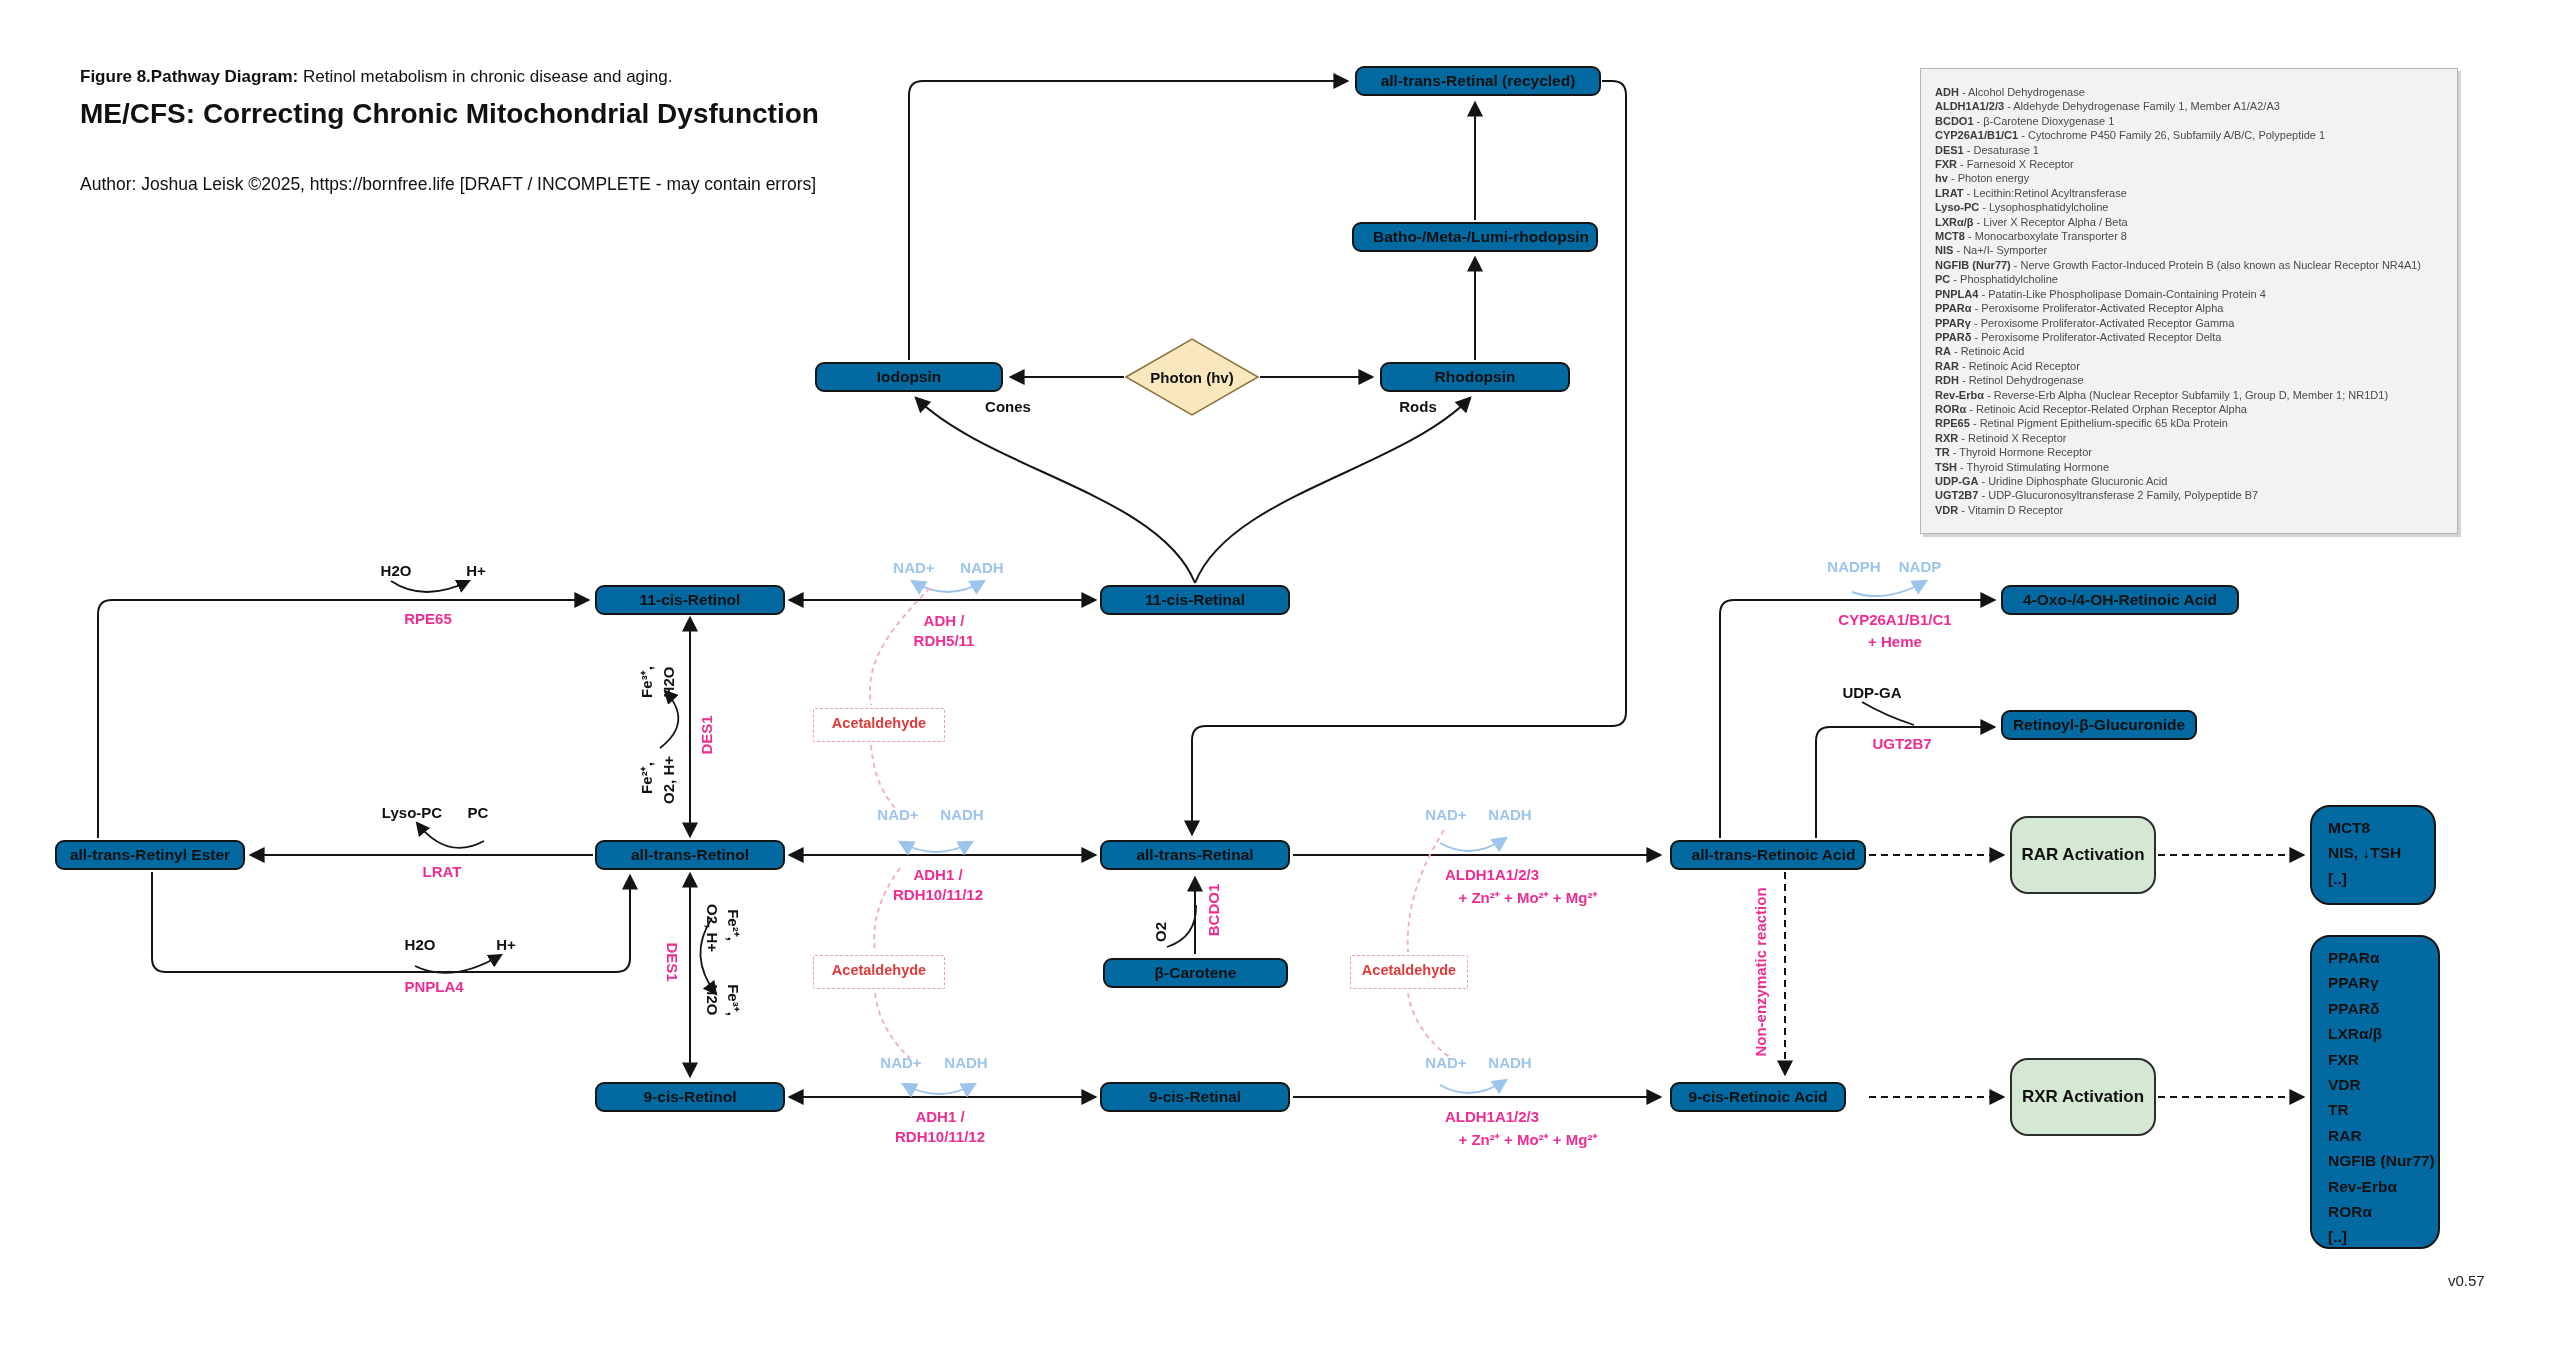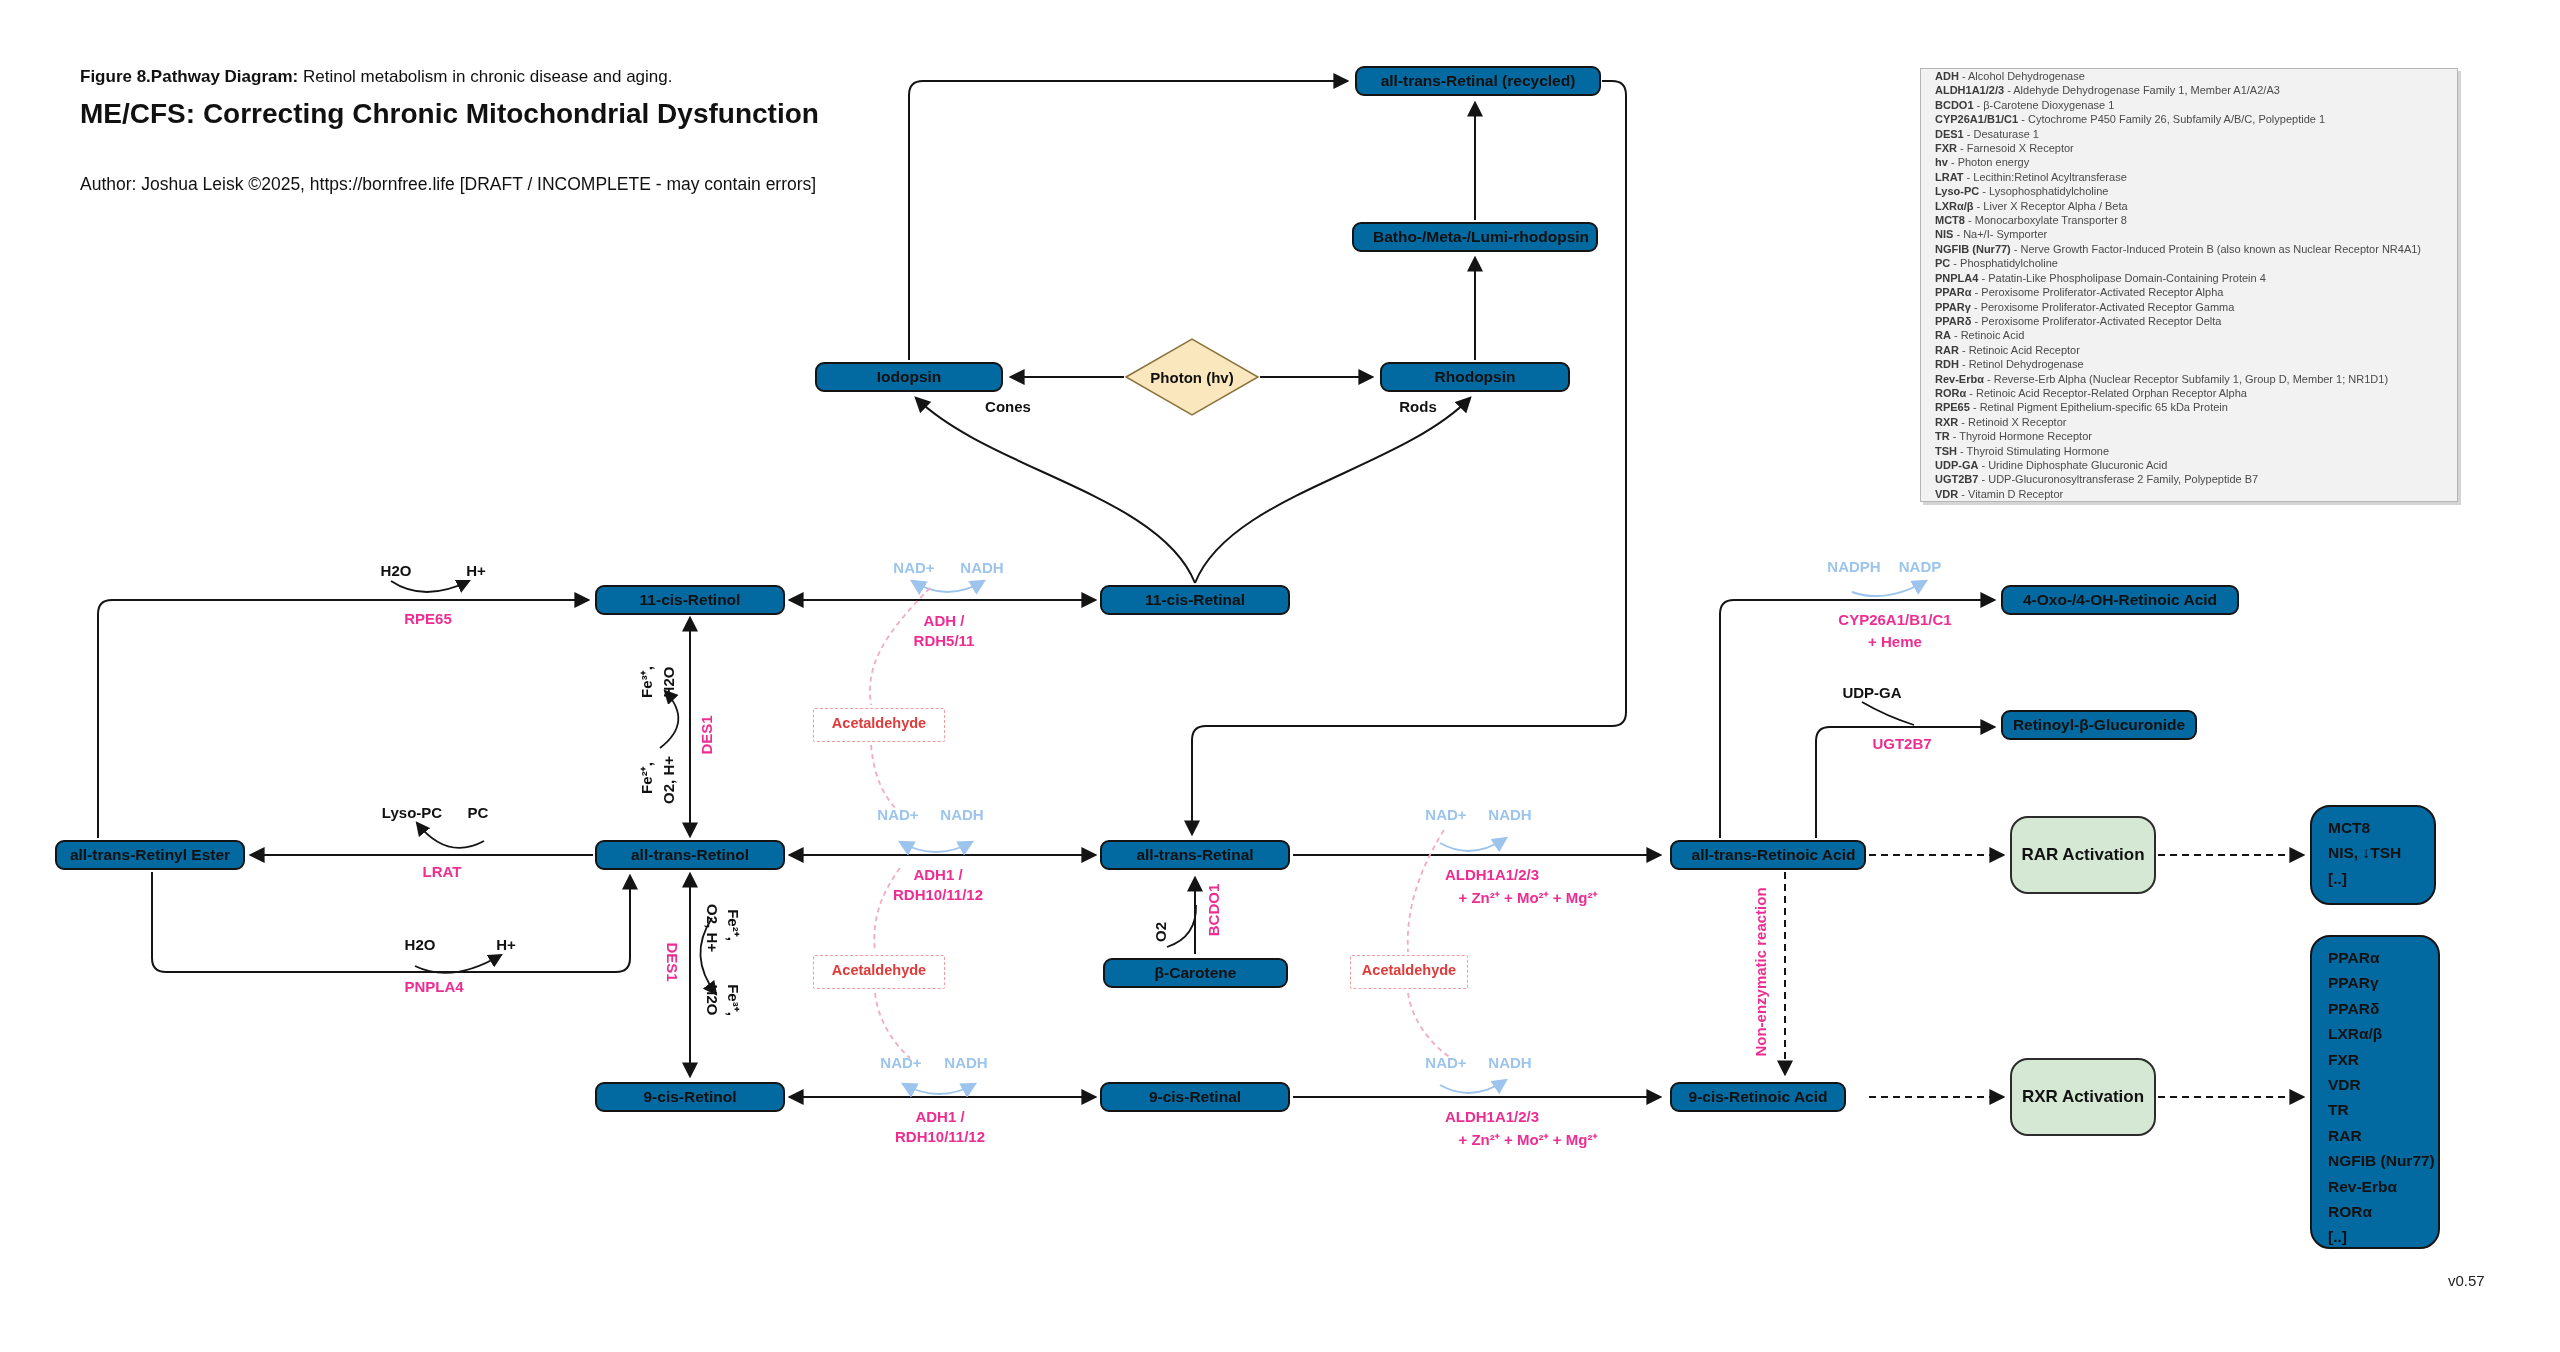--- a/index.html
+++ b/index.html
@@ -7,21 +7,21 @@
   #edges{position:absolute;left:0;top:0;z-index:1;}
   
   .hdr{position:absolute;left:80px;z-index:4;color:#111;}
   #hdr-line1{top:67px;font-size:17px;}
   #hdr-line1 b{font-weight:bold;}
   #hdr-line2{top:98px;font-size:28px;font-weight:bold;}
   #hdr-line3{top:142px;font-size:17.5px;margin-top:32px;}
   
   #legend{position:absolute;left:1920px;top:68px;width:538px;z-index:4;background:#f2f2f2;
           border:1px solid #b5b5b5;box-shadow:3px 3px 0 #d4d4d4;box-sizing:border-box;
-          padding:0 14px;color:#4a4a4a;}
+          padding:16px 14px;color:#4a4a4a;}
   .legend-item{font-size:11px;line-height:14.4px;white-space:nowrap;}
   .legend-term{font-weight:bold;color:#3b3b3b;}
   
   .node{position:absolute;z-index:3;background:#0369a1;border:2.5px solid #141414;border-radius:9px;
         font-weight:bold;font-size:15.5px;text-align:center;color:#111;box-sizing:border-box;}
   .node-green{background:#d5e8d4;border:2px solid #2c2c2c;border-radius:18px;font-size:17px;}
   .node-dashed-red{background:#fff;border:1.6px dashed #f09d9d;border-radius:2px;color:#de3b3b;
                    font-size:14.5px;z-index:2;}
   .node-diamond{background:transparent;border:none;font-size:15px;}
   .node-list{text-align:left;border-width:2px;border-radius:20px;padding-top:8px;}

